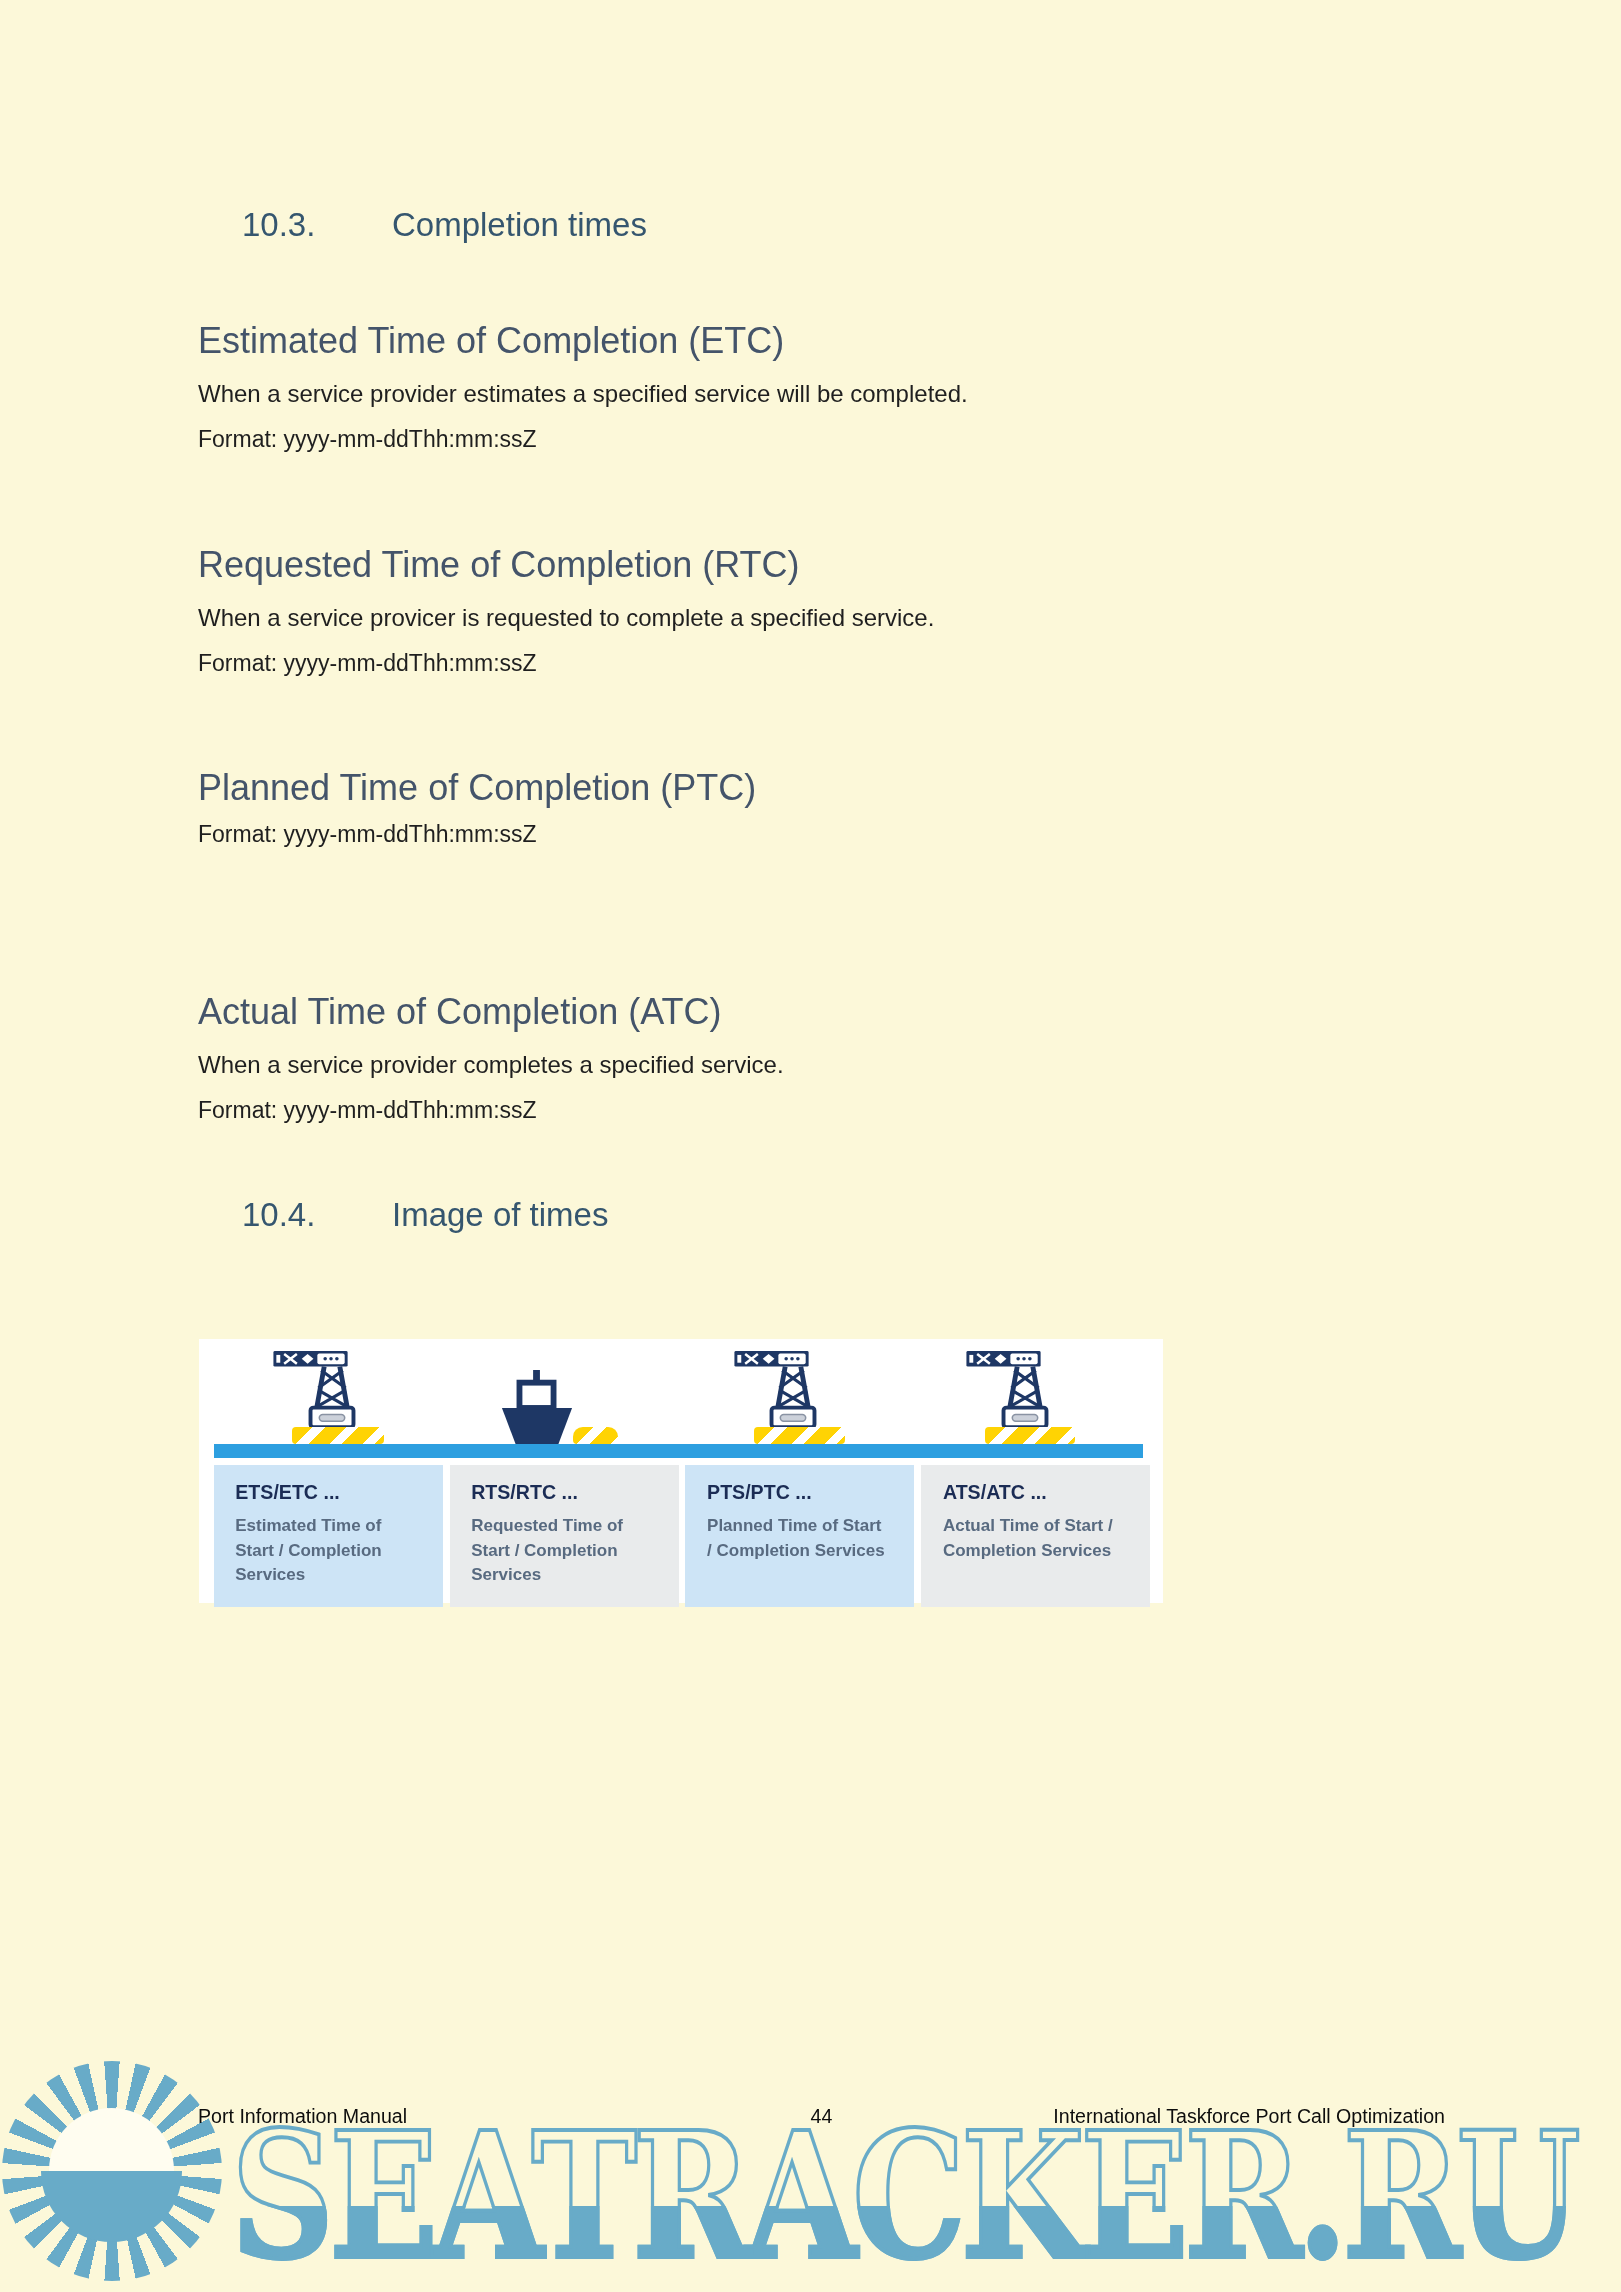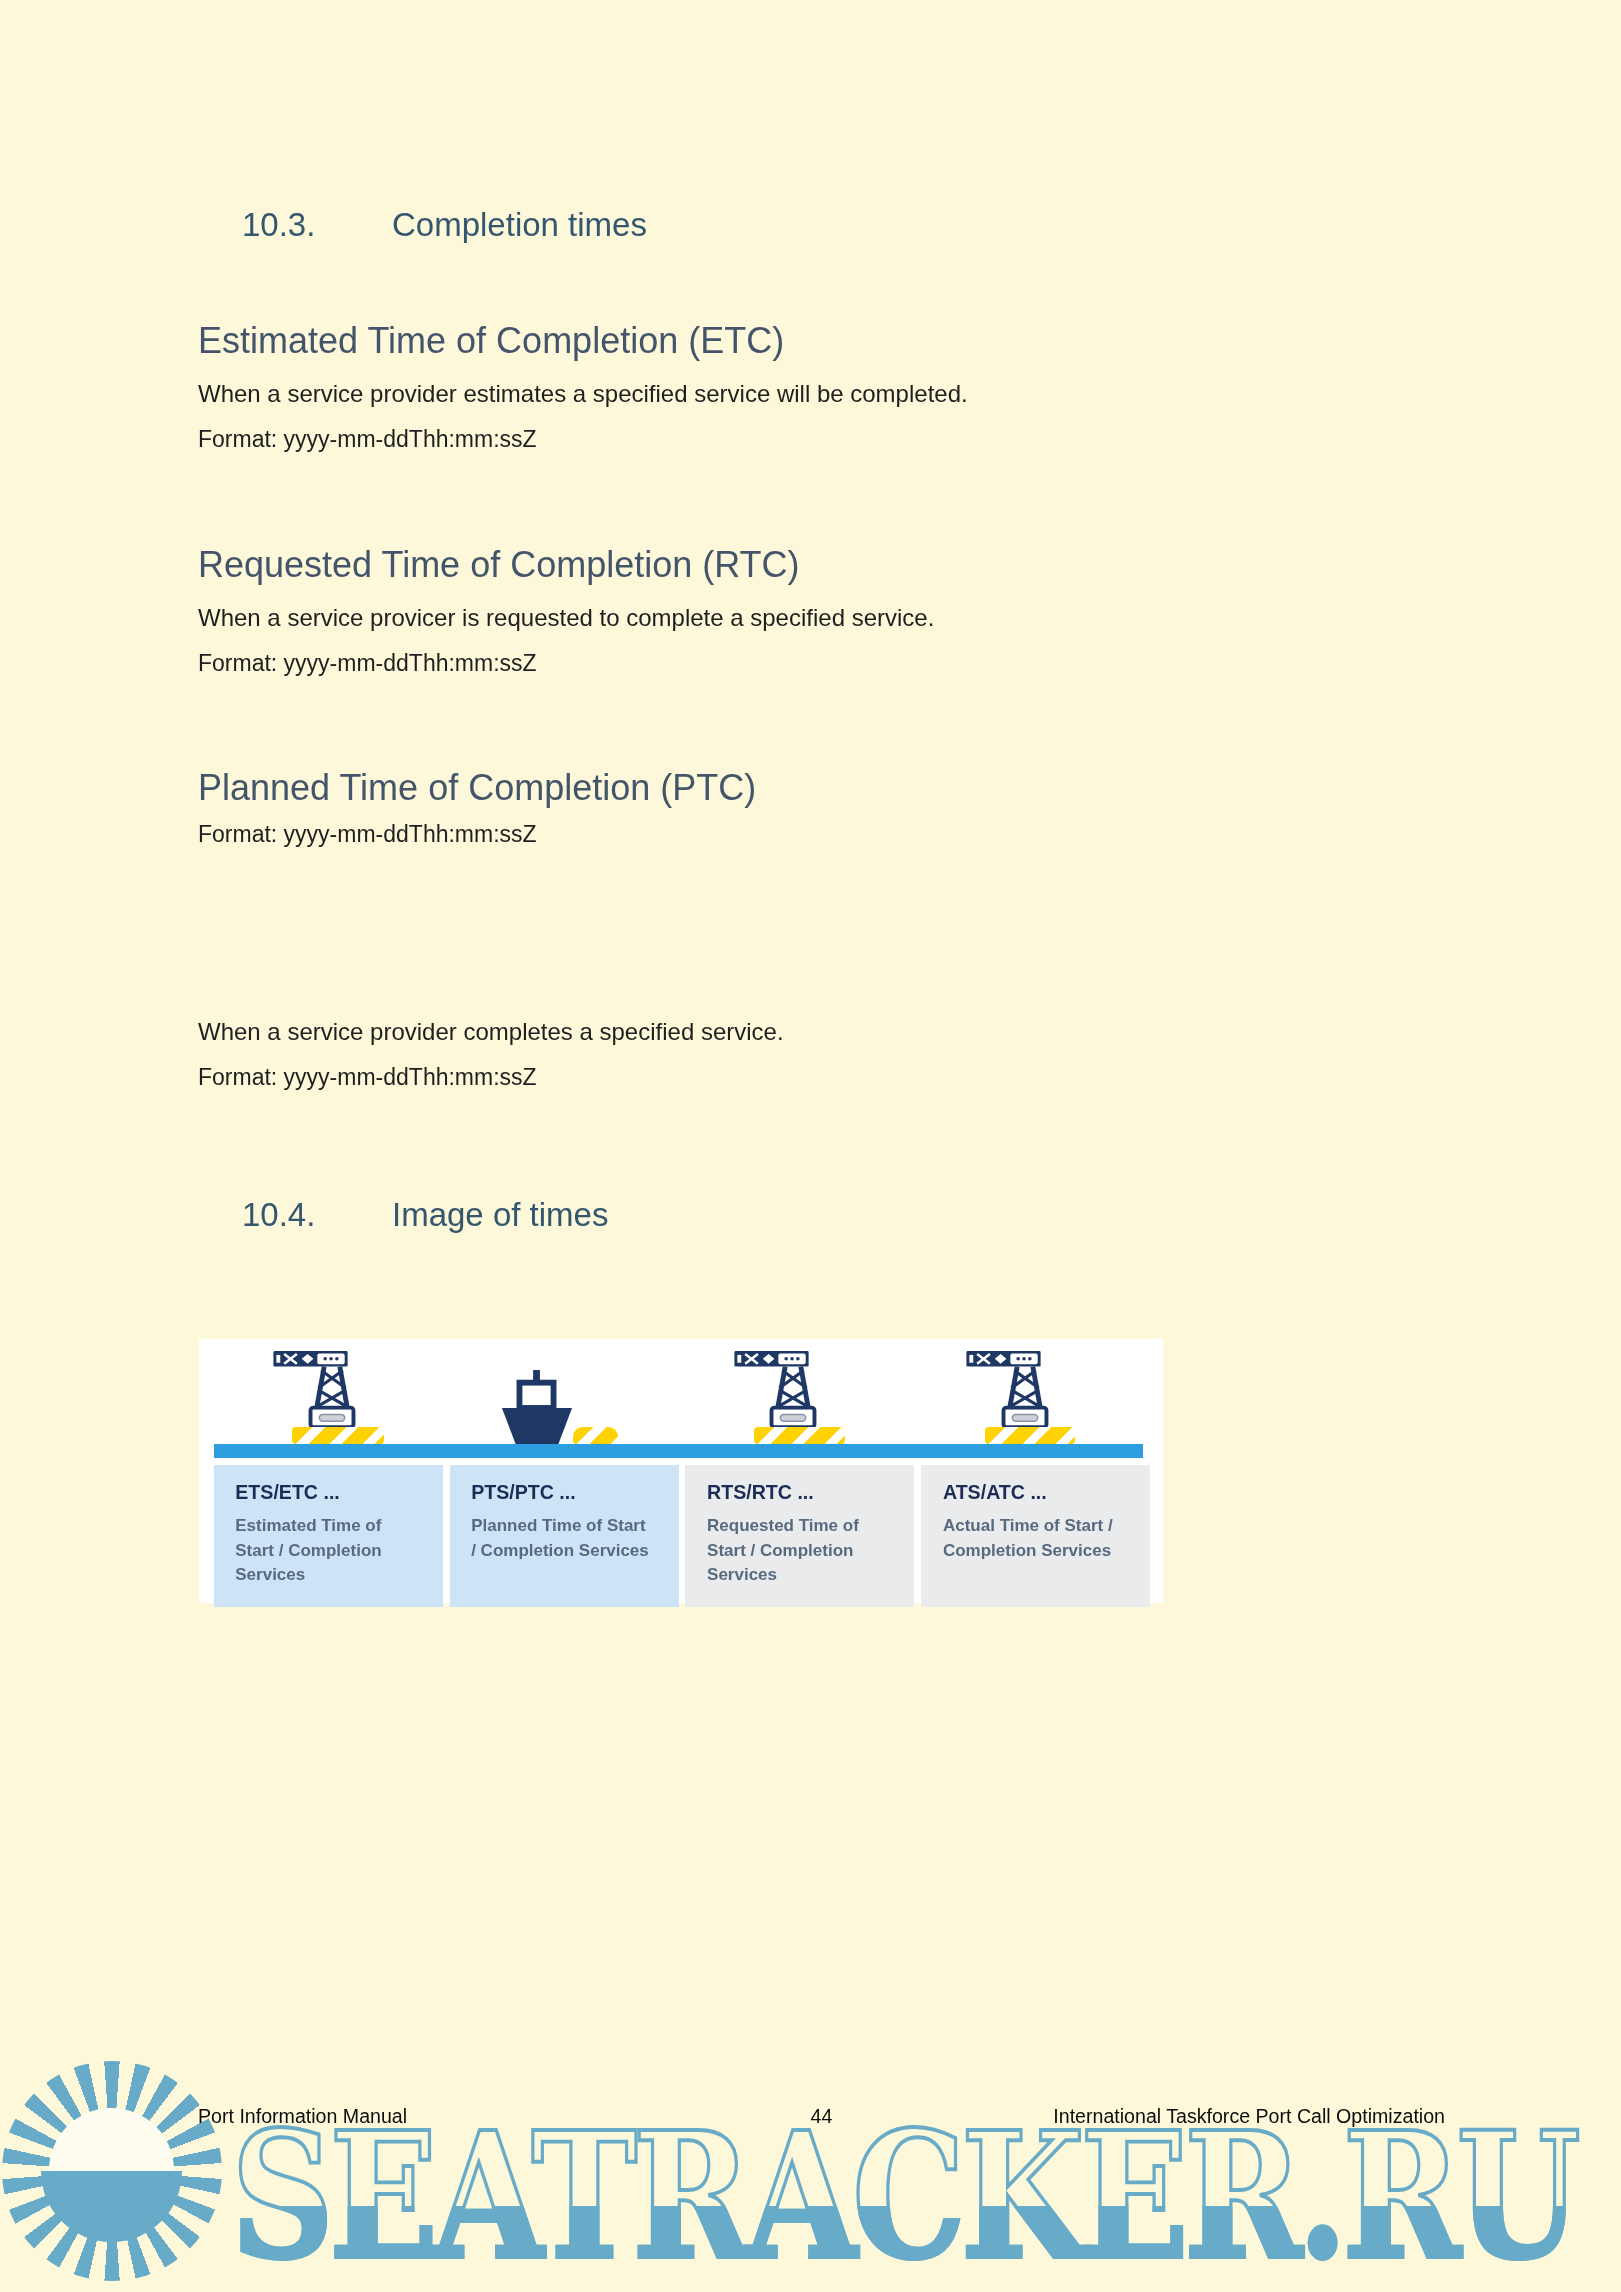--- a/index.html
+++ b/index.html
@@ -113,20 +113,21 @@
     <p class="body-line">When a service provicer is requested to complete a specified service.</p>
     <p class="format-line">Format: yyyy-mm-ddThh:mm:ssZ</p>
   </div>
 
   <div class="entry entry-2">
     <p class="sub-heading">Planned Time of Completion (PTC)</p>
     <p class="format-line">Format: yyyy-mm-ddThh:mm:ssZ</p>
   </div>
 
   <div class="entry entry-3">
+    <p class="sub-heading">Actual Time of Completion (ATC)</p>
     <p class="body-line">When a service provider completes a specified service.</p>
     <p class="format-line">Format: yyyy-mm-ddThh:mm:ssZ</p>
   </div>
 
   <div class="section-heading h-104">
     <span class="num">10.4.</span><span>Image of times</span>
   </div>
 
   <div class="figure">
 
@@ -186,27 +187,27 @@
     <div class="hazard pad-2"></div>
     <div class="hazard pad-3"></div>
 
     <div class="water-bar"></div>
 
     <div class="fig-cols">
       <div class="fig-col blue">
         <div class="abbr">ETS/ETC ...</div>
         <div class="desc">Estimated Time of Start / Completion Services</div>
       </div>
+      <div class="fig-col gray">
+        <div class="abbr">RTS/RTC ...</div>
+        <div class="desc">Requested Time of Start / Completion Services</div>
+      </div>
       <div class="fig-col blue">
         <div class="abbr">PTS/PTC ...</div>
         <div class="desc">Planned Time of Start / Completion Services</div>
-      </div>
-      <div class="fig-col gray">
-        <div class="abbr">RTS/RTC ...</div>
-        <div class="desc">Requested Time of Start / Completion Services</div>
       </div>
       <div class="fig-col gray">
         <div class="abbr">ATS/ATC ...</div>
         <div class="desc">Actual Time of Start / Completion Services</div>
       </div>
     </div>
   </div>
 
   <div class="watermark">
     <div class="sun">

